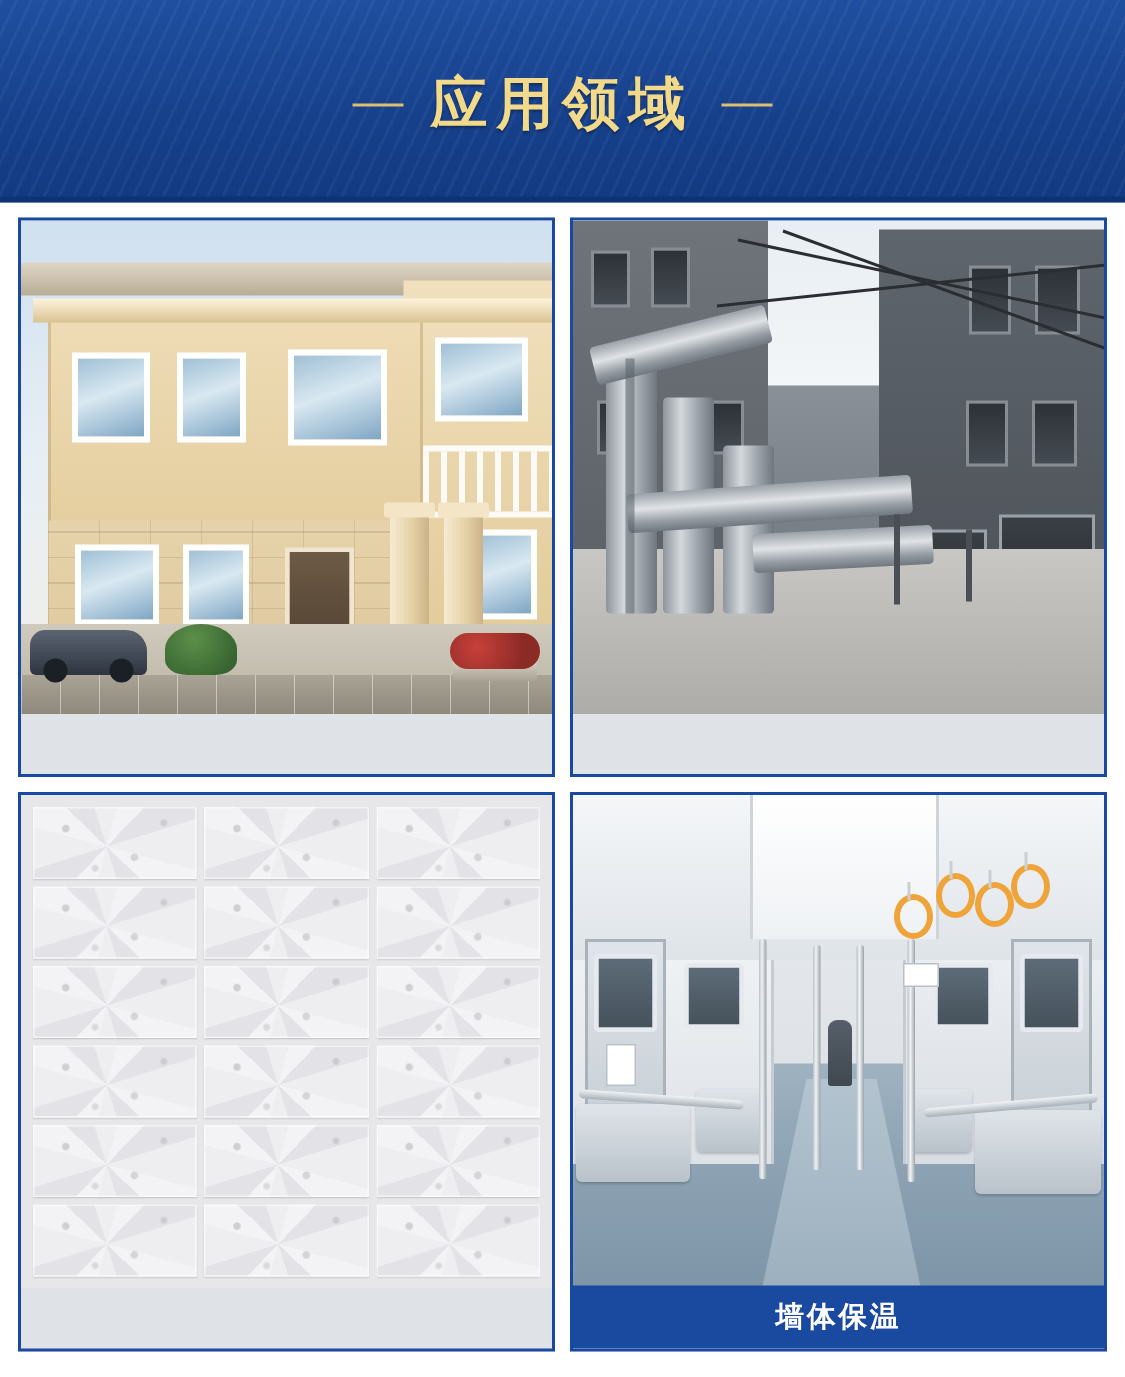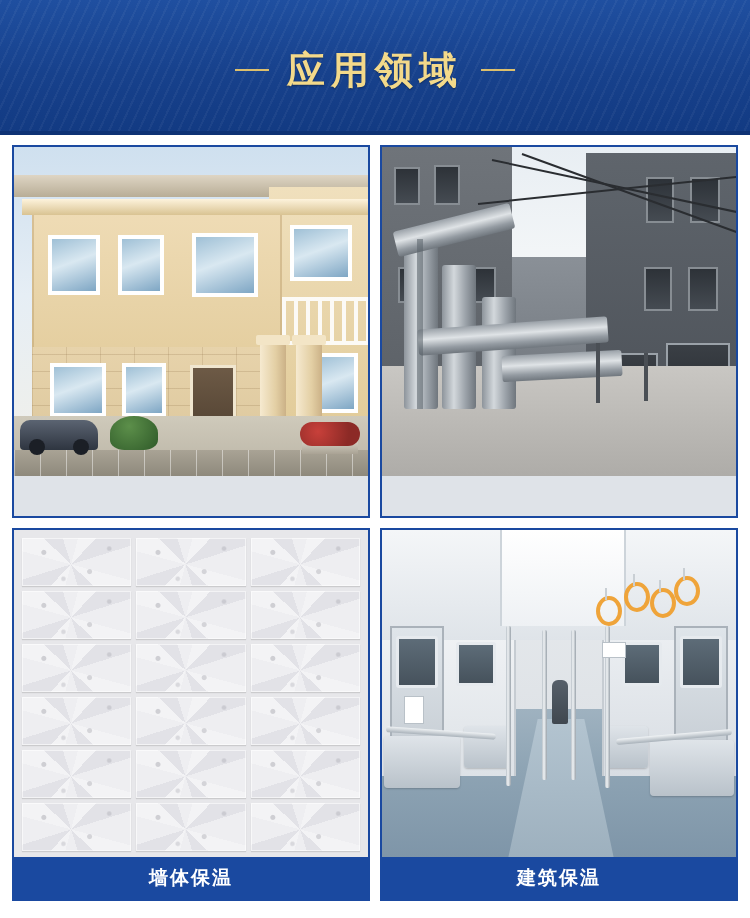--- a/index.html
+++ b/index.html
@@ -529,21 +529,20 @@
           <div class="tile3"></div>
           <div class="tile3"></div>
           <div class="tile3"></div>
           <div class="tile3"></div>
           <div class="tile3"></div>
           <div class="tile3"></div>
           <div class="tile3"></div>
           <div class="tile3"></div>
         </div>
       </div>
-      <div class="card-caption">墙体保温</div>
     </div>
 
     <div class="card">
       <div class="card-photo">
         <div class="train4">
           <div class="floor4"></div>
           <div class="floor4-center"></div>
           <div class="wall4-left"></div>
           <div class="wall4-right"></div>
           <div class="ceil4"></div>
@@ -572,17 +571,17 @@
           <div class="strap4" style="left:242px; top:52px;"></div>
           <div class="strap4" style="left:268px; top:58px;"></div>
           <div class="strap4" style="left:292px; top:46px;"></div>
           <div class="strap4" style="left:214px; top:66px;"></div>
 
           <div class="sign4" style="left:22px; top:166px; width:18px; height:26px;"></div>
           <div class="sign4" style="right:110px; top:112px; width:22px; height:14px;"></div>
           <div class="person4"></div>
         </div>
       </div>
-      <div class="card-caption">建筑保温</div>
+      <div class="card-caption">墙体保温</div>
     </div>
 
   </div>
 </div>
 
 </body></html>

